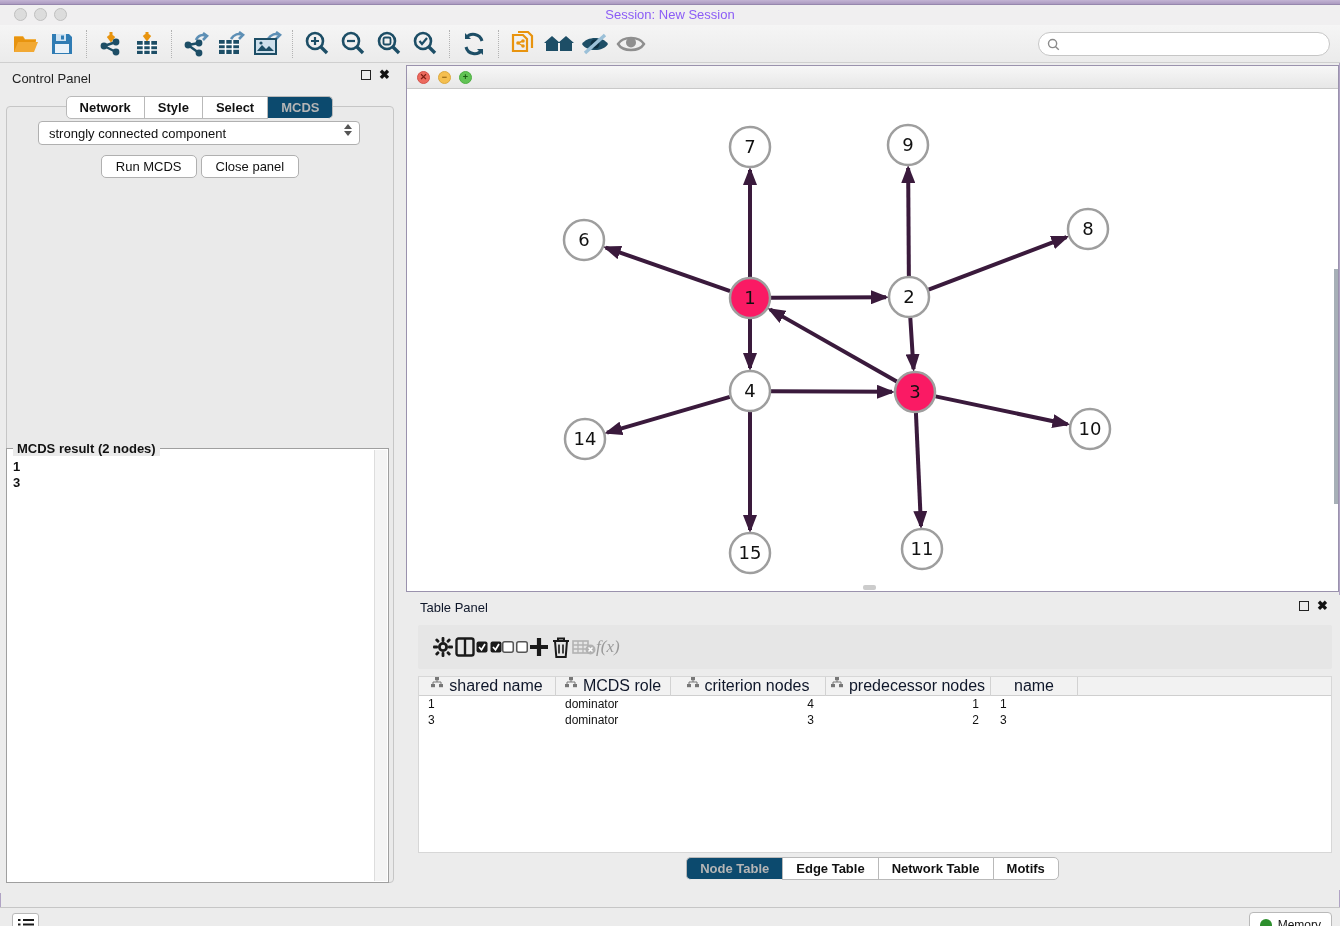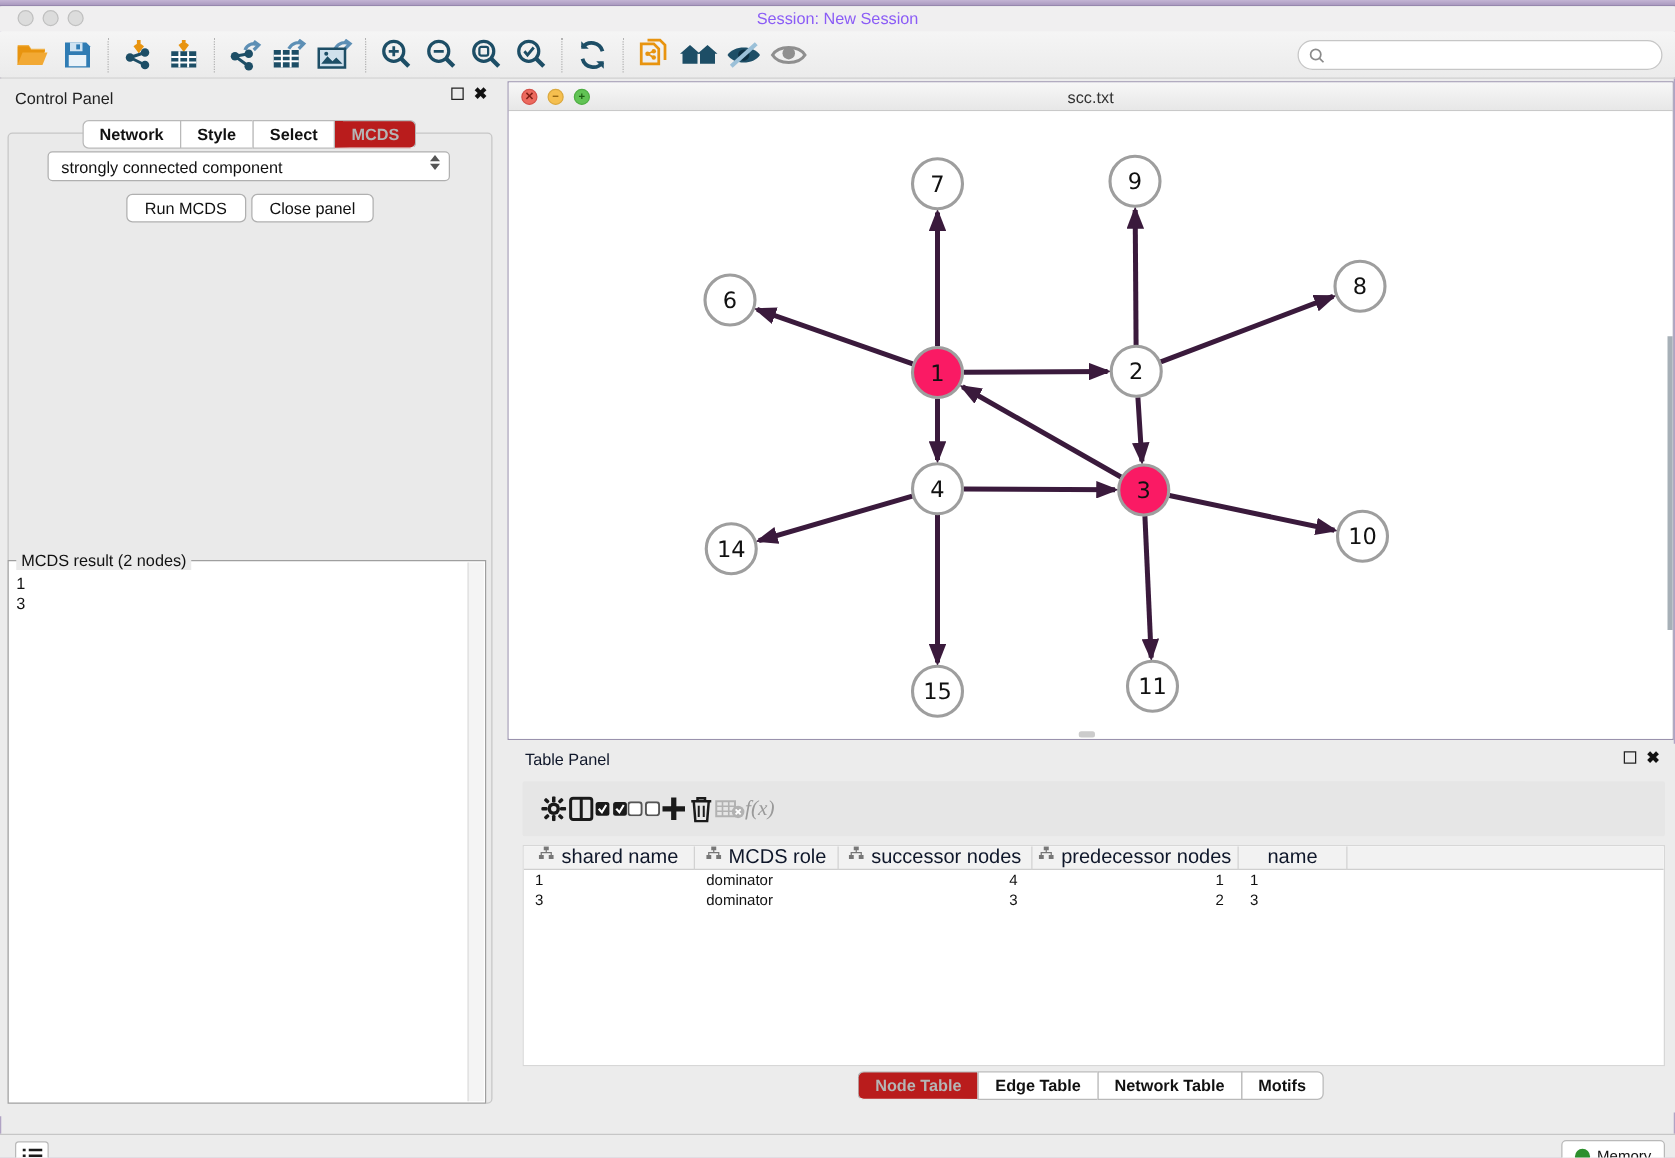--- a/index.html
+++ b/index.html
@@ -31,36 +31,36 @@
   .control-panel { position:absolute; top:63px; left:0; width:400px; bottom:33px; background:#ececec; }
   .panel-header { position:absolute; top:8px; left:12px; font-size:13px; color:#222; }
   .panel-btns { position:absolute; top:7px; right:10px; display:flex; gap:8px; align-items:center; }
   .float-btn { width:10px; height:10px; border:1.5px solid #222; background:transparent; }
   .close-x { font-size:13px; font-weight:bold; color:#111; line-height:10px; }
   .cp-tabs { position:absolute; top:33px; left:0; right:0; display:flex; justify-content:center; z-index:2;align-items:flex-end; }
   .tab { border:1px solid #b9b9b9; background:#fff; color:#111; font-size:13px; font-weight:bold;
          padding:3px 13px; margin-left:-1px; }
   .tab:first-child { border-top-left-radius:5px; border-bottom-left-radius:5px; }
   .tab:last-child { border-top-right-radius:5px; border-bottom-right-radius:5px; }
-  .tab.active { background:#b91c1c; color:#b5b5b5; border-bottom-color:#e9e9e9; }
+  .tab.active { background:#0c4a6e; color:#b5b5b5; border-bottom-color:#e9e9e9; }
   .cp-body { position:absolute; top:43px; left:6px; right:6px; bottom:10px;
              background:#eaeaea; border:1px solid #c6c6c6; border-radius:4px; }
   .opt-label { position:absolute; top:37px; left:0; right:0; text-align:center; font-size:13px; color:#111; }
   .dropdown { position:absolute; top:58px; left:38px; right:40px; height:24px; background:#fff;
               border:1px solid #b0b0b0; border-radius:4px; display:flex; align-items:center;
               font-size:13px; padding-left:10px; color:#111; }
   .dd-stepper { position:absolute; right:7px; top:2px; display:flex; flex-direction:column; gap:2px; }
   .dd-stepper span { width:0; height:0; border-left:4px solid transparent; border-right:4px solid transparent; }
   .dd-up { border-bottom:5px solid #555; }
   .dd-down { border-top:5px solid #555; }
   .cp-buttons { position:absolute; top:92px; left:0; right:0; display:flex; justify-content:center; gap:4px; }
   .mac-btn { background:#fff; border:1px solid #b0b0b0; border-radius:5px; font-size:13px;
              padding:3px 14px; color:#111; font-family:"Liberation Sans",sans-serif; }
   .result-box { position:absolute; left:6px; right:11px; top:385px; bottom:10px;
-                border:1px solid #9f9f9f; background:#fff; }
+                border:1px solid #9f9f9f; background:#fff;font-weight:bold; }
   .result-legend { position:absolute; top:-8px; left:6px; background:#eaeaea; padding:0 4px;
                    font-size:13px; color:#111; }
   .result-text { position:absolute; inset:10px 14px 2px 6px; font-size:13px; line-height:16px;
                  color:#111; white-space:pre; overflow:hidden; }
   .result-scroll { position:absolute; top:1px; right:1px; bottom:1px; width:13px;
                    background:#f4f4f4; border-left:1px solid #ddd; }
 
   
   .net-window { position:absolute; left:406px; top:65px; width:933px; height:527px;
                 background:#fff; border:1px solid #9a92ad; }
@@ -288,21 +288,20 @@
       <div class="result-text">1
 3</div>
     </div>
   </div>
 
   <div class="net-window">
     <div class="net-titlebar">
       <div class="light red" style="left:10px">✕</div>
       <div class="light yellow" style="left:31px">−</div>
       <div class="light green" style="left:52px">+</div>
-      <div class="net-title">scc.txt</div>
     </div>
     <div class="net-canvas">
       <svg id="graph-svg" width="931" height="503" viewBox="0 0 931 503">
         <defs>
           <marker id="arrow" markerUnits="userSpaceOnUse" markerWidth="18" markerHeight="14" refX="15" refY="7" orient="auto">
             <path d="M0 0 L18 7 L0 14 Z" fill="#3a1a3c"></path>
           </marker>
         </defs>
         <g id="edge-layer">
             <line x1="343" y1="188" x2="343" y2="81" stroke="#3a1a3c" stroke-width="4" marker-end="url(#arrow)"></line>
@@ -475,21 +474,21 @@
             <span>
               <svg width="12" height="11" viewBox="0 0 12 11" style="display:block">
                 <g fill="#777">
                   <rect x="4" y="0" width="4" height="3.2"></rect>
                   <rect x="0" y="7" width="4" height="3.2"></rect>
                   <rect x="8" y="7" width="4" height="3.2"></rect>
                 </g>
                 <path d="M6 3v2M2 7V5h8v2" stroke="#777" fill="none"></path>
               </svg>
             </span>
-            <span>successor nodes</span>
+            <span>criterion nodes</span>
           </div>
           <div class="dt-hcell" style="width: 165px;">
             <span>
               <svg width="12" height="11" viewBox="0 0 12 11" style="display:block">
                 <g fill="#777">
                   <rect x="4" y="0" width="4" height="3.2"></rect>
                   <rect x="0" y="7" width="4" height="3.2"></rect>
                   <rect x="8" y="7" width="4" height="3.2"></rect>
                 </g>
                 <path d="M6 3v2M2 7V5h8v2" stroke="#777" fill="none"></path>

